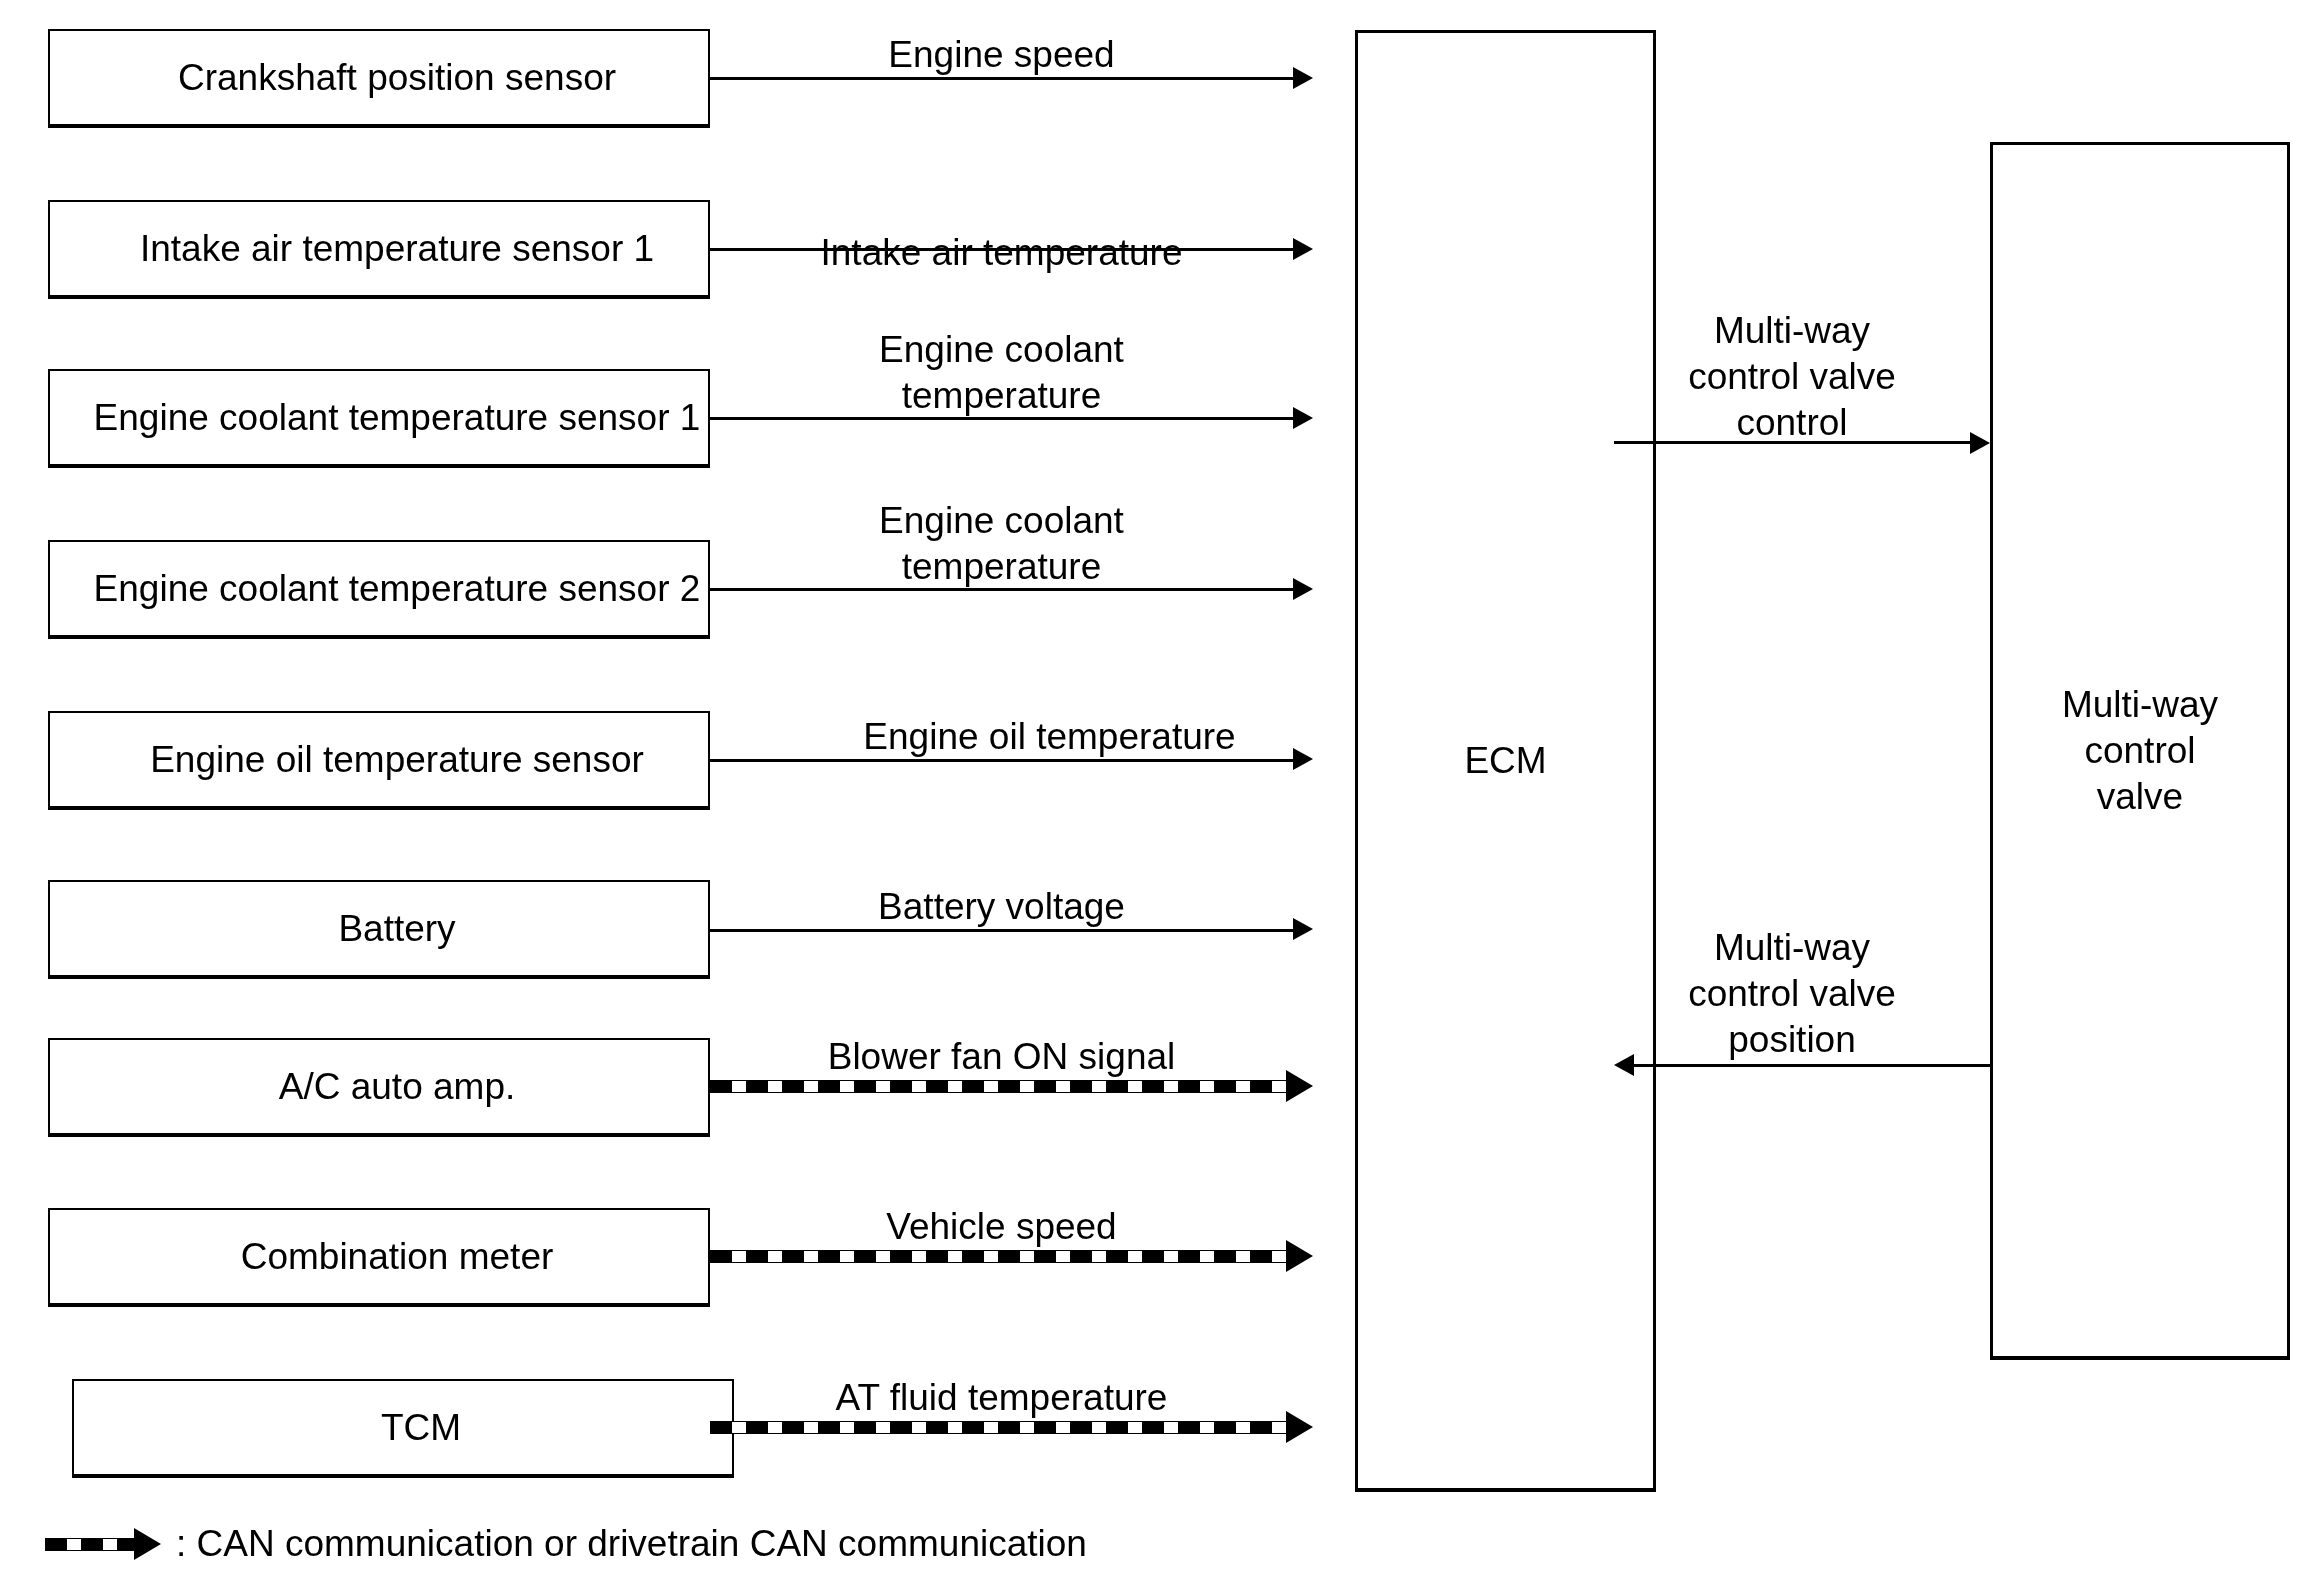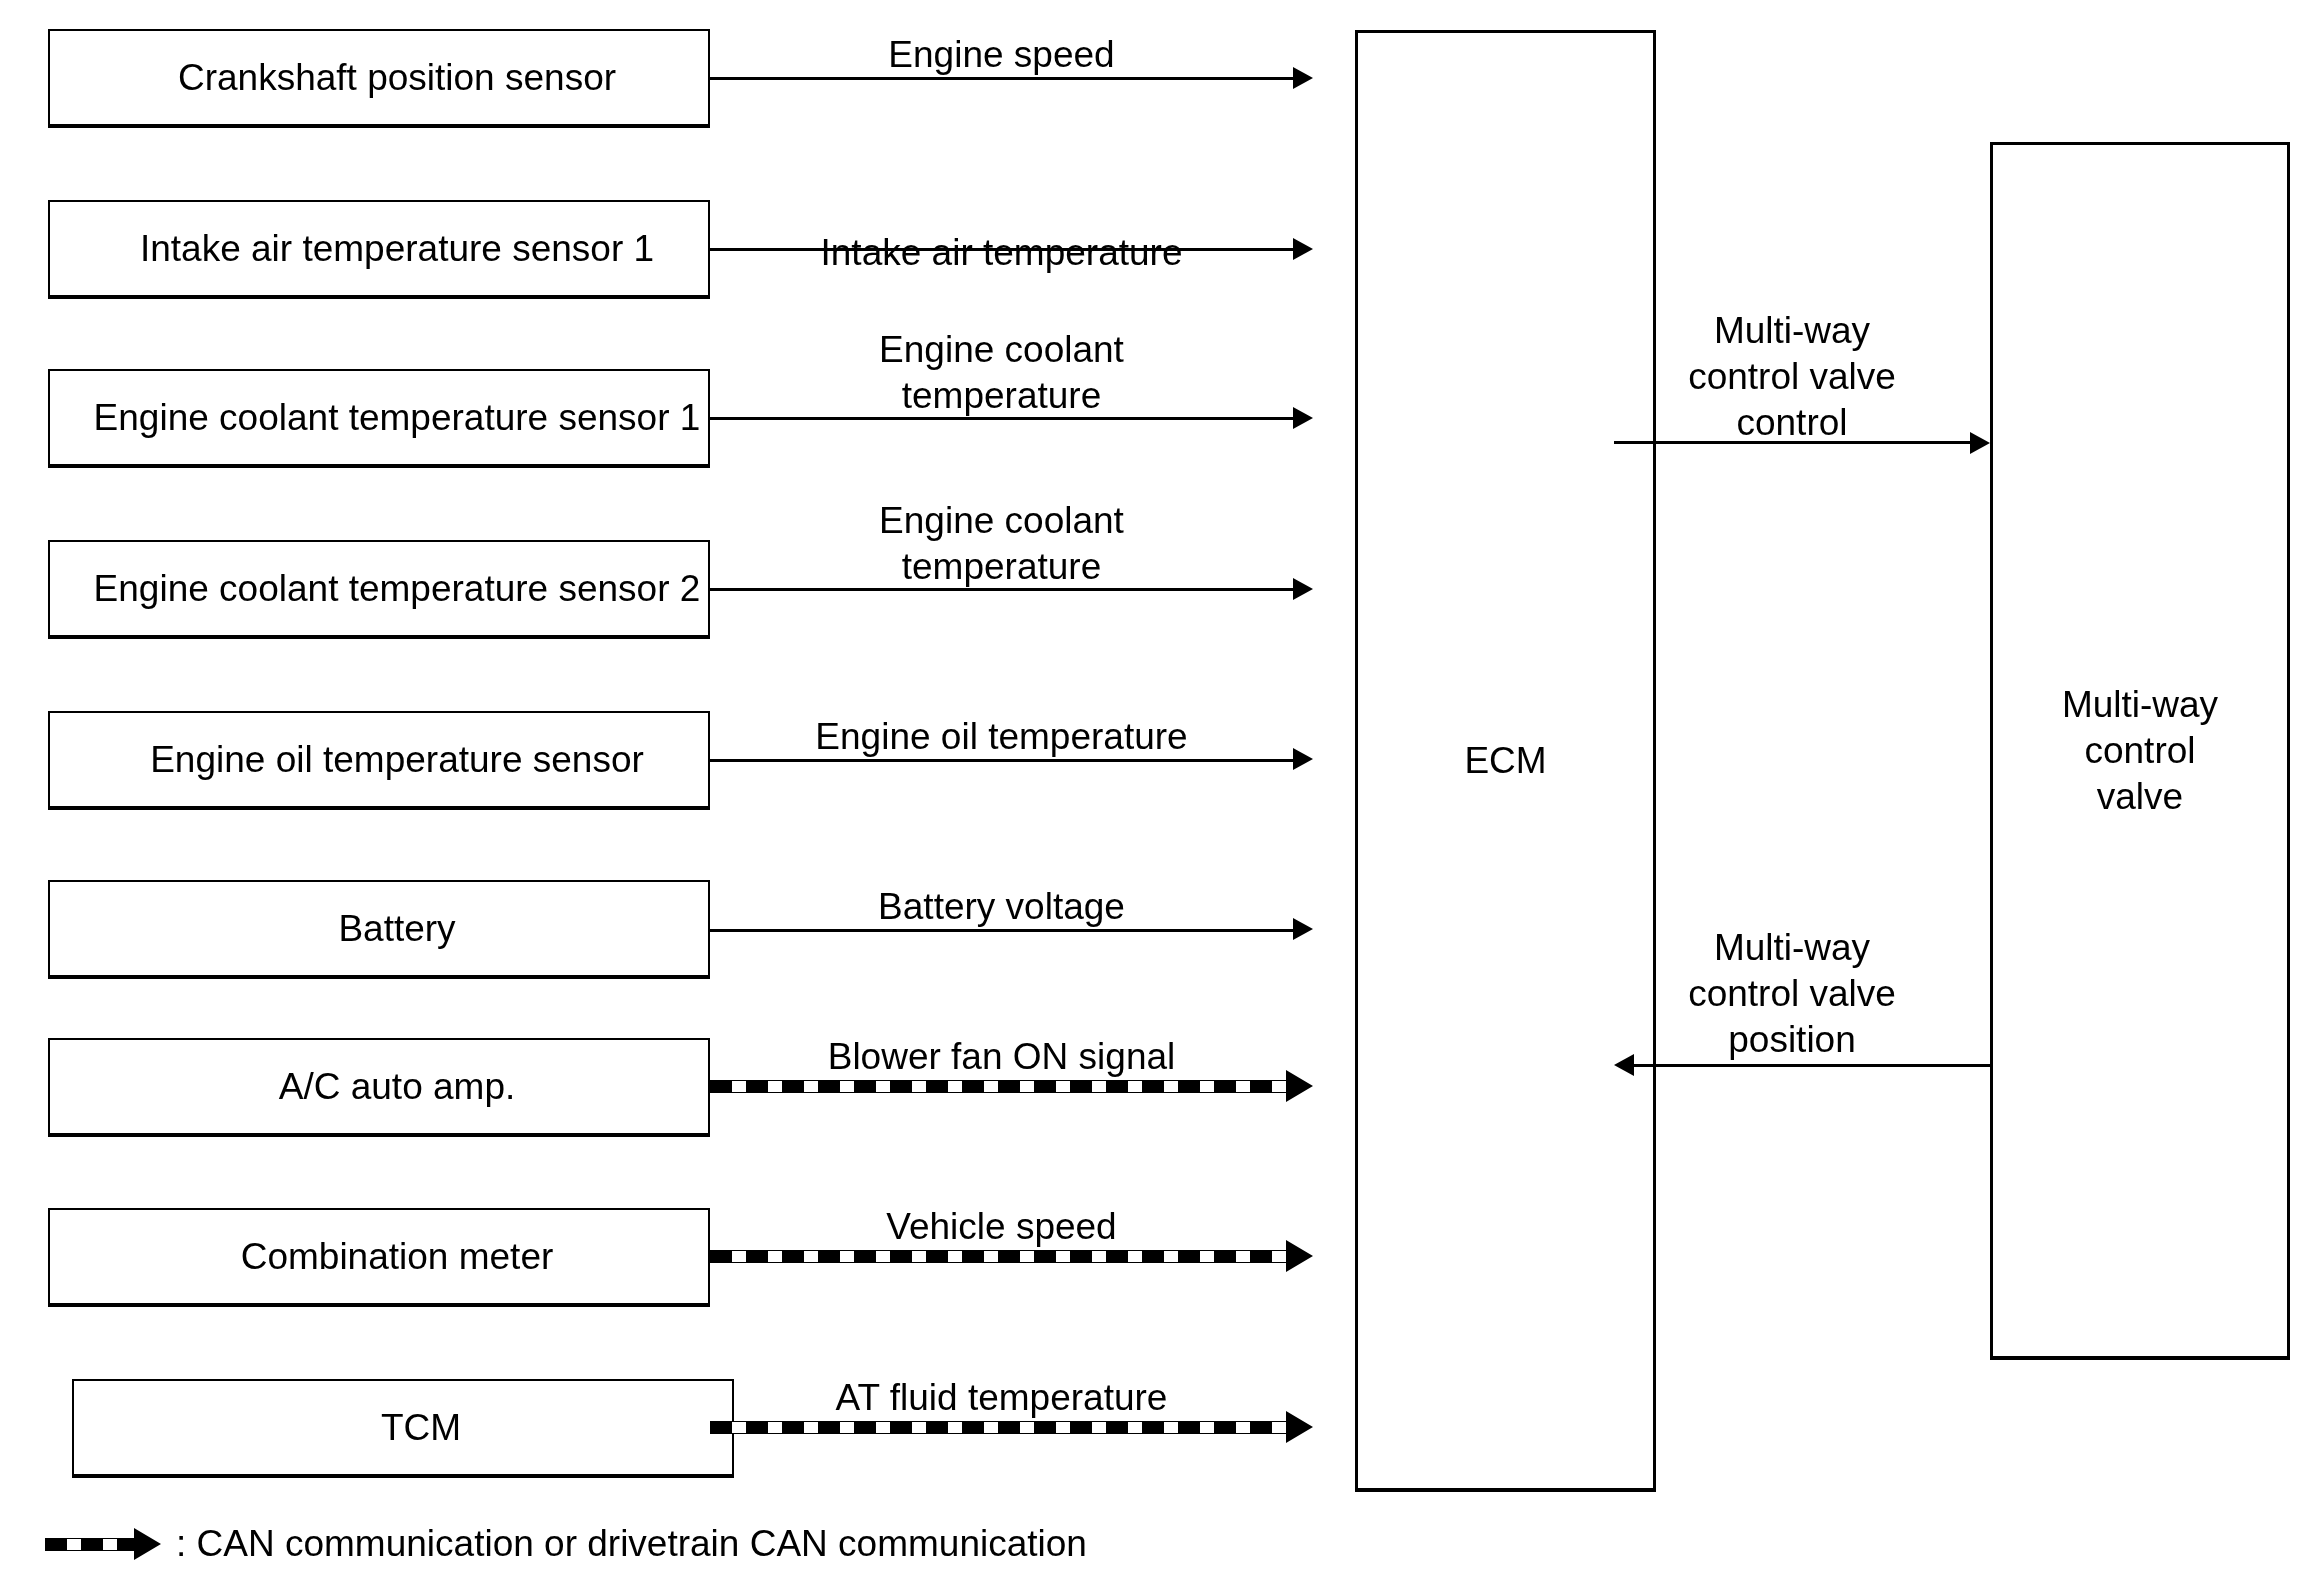--- a/index.html
+++ b/index.html
@@ -38,21 +38,21 @@
               background:repeating-linear-gradient(to right,#000 0px,#000 22px,#fff 22px,#fff 36px); }
   .b7 { top:1080px; } .b8 { top:1250px; } .b9 { top:1421px; }
   .can-head { position:absolute; left:1286px; width:0; height:0;
               border-left:27.5px solid #000; border-top:16px solid transparent; border-bottom:16px solid transparent; }
   .ch7 { top:1070px; } .ch8 { top:1240px; } .ch9 { top:1411px; }
 
   
   .sig-label { position:absolute; left:710px; width:583px; text-align:center;
                font-size:37px; line-height:46px; white-space:nowrap; }
   .l1 { top:32px; }  .l2 { top:194px;margin-top:36px; } .l3 { top:327px; }
-  .l4 { top:498px; } .l5 { top:714px; } .l6 { top:884px; }
+  .l4 { top:498px; } .l5 { top:714px;margin-left:48px; } .l6 { top:884px; }
   .l7 { top:1034px; } .l8 { top:1204px; } .l9 { top:1375px; }
 
   
   #ctl-shaft { left:1614px; width:356px; top:441px; }
   #ctl-head  { left:1970px; top:432px; }
   #ctl-label { position:absolute; left:1614px; width:356px; top:308px; text-align:center; font-size:37px; line-height:46px; }
 
   #pos-head  { position:absolute; left:1614px; top:1054px; width:0; height:0;
                border-right:20px solid #000; border-top:11.5px solid transparent; border-bottom:11.5px solid transparent; }
   #pos-shaft { left:1634px; width:356px; top:1064px; }

